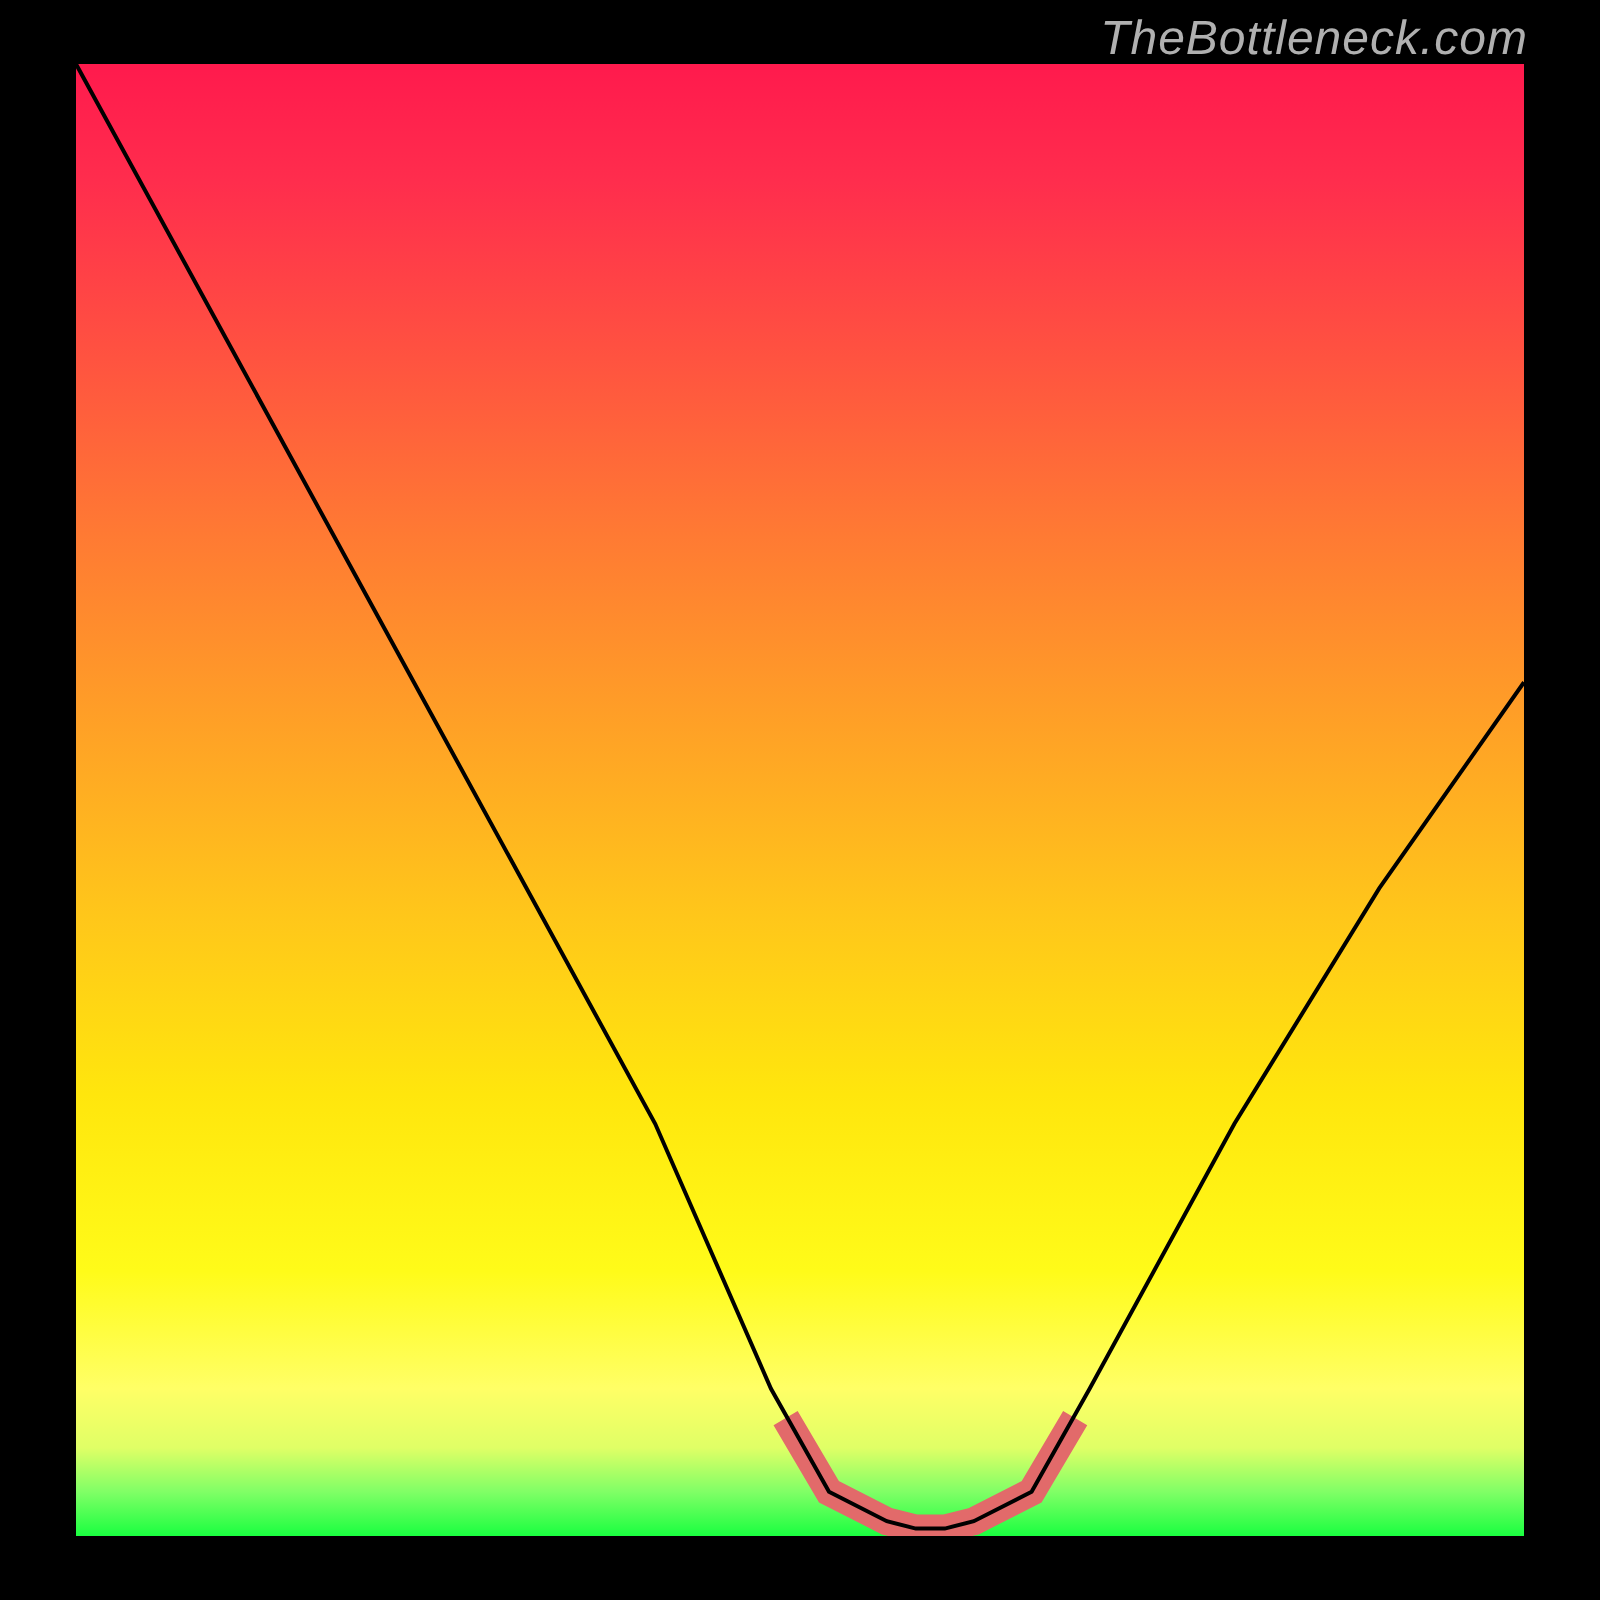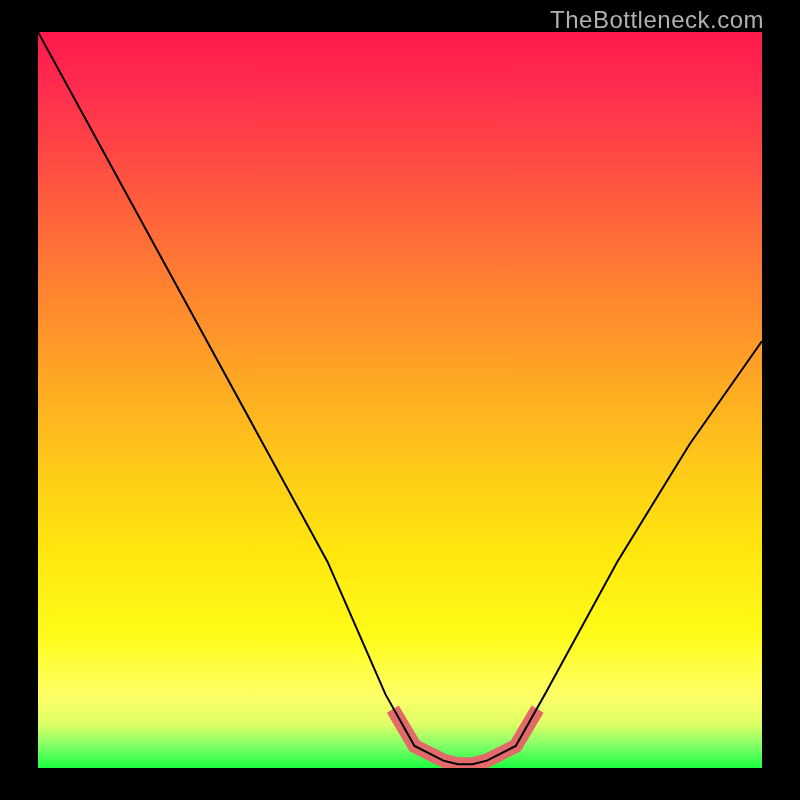--- a/index.html
+++ b/index.html
@@ -8,20 +8,21 @@
     width: 800px;
     height: 800px;
     background: #000;
     font-family: Arial, Helvetica, sans-serif;
     overflow: hidden;
   }
   .container {
     position: relative;
     width: 800px;
     height: 800px;
+    font-style: italic;
   }
   .plot-area {
     position: absolute;
     left: 38px;
     top: 32px;
     width: 724px;
     height: 736px;
     
     background: linear-gradient(to bottom,
       #ff1a4d 0%,

